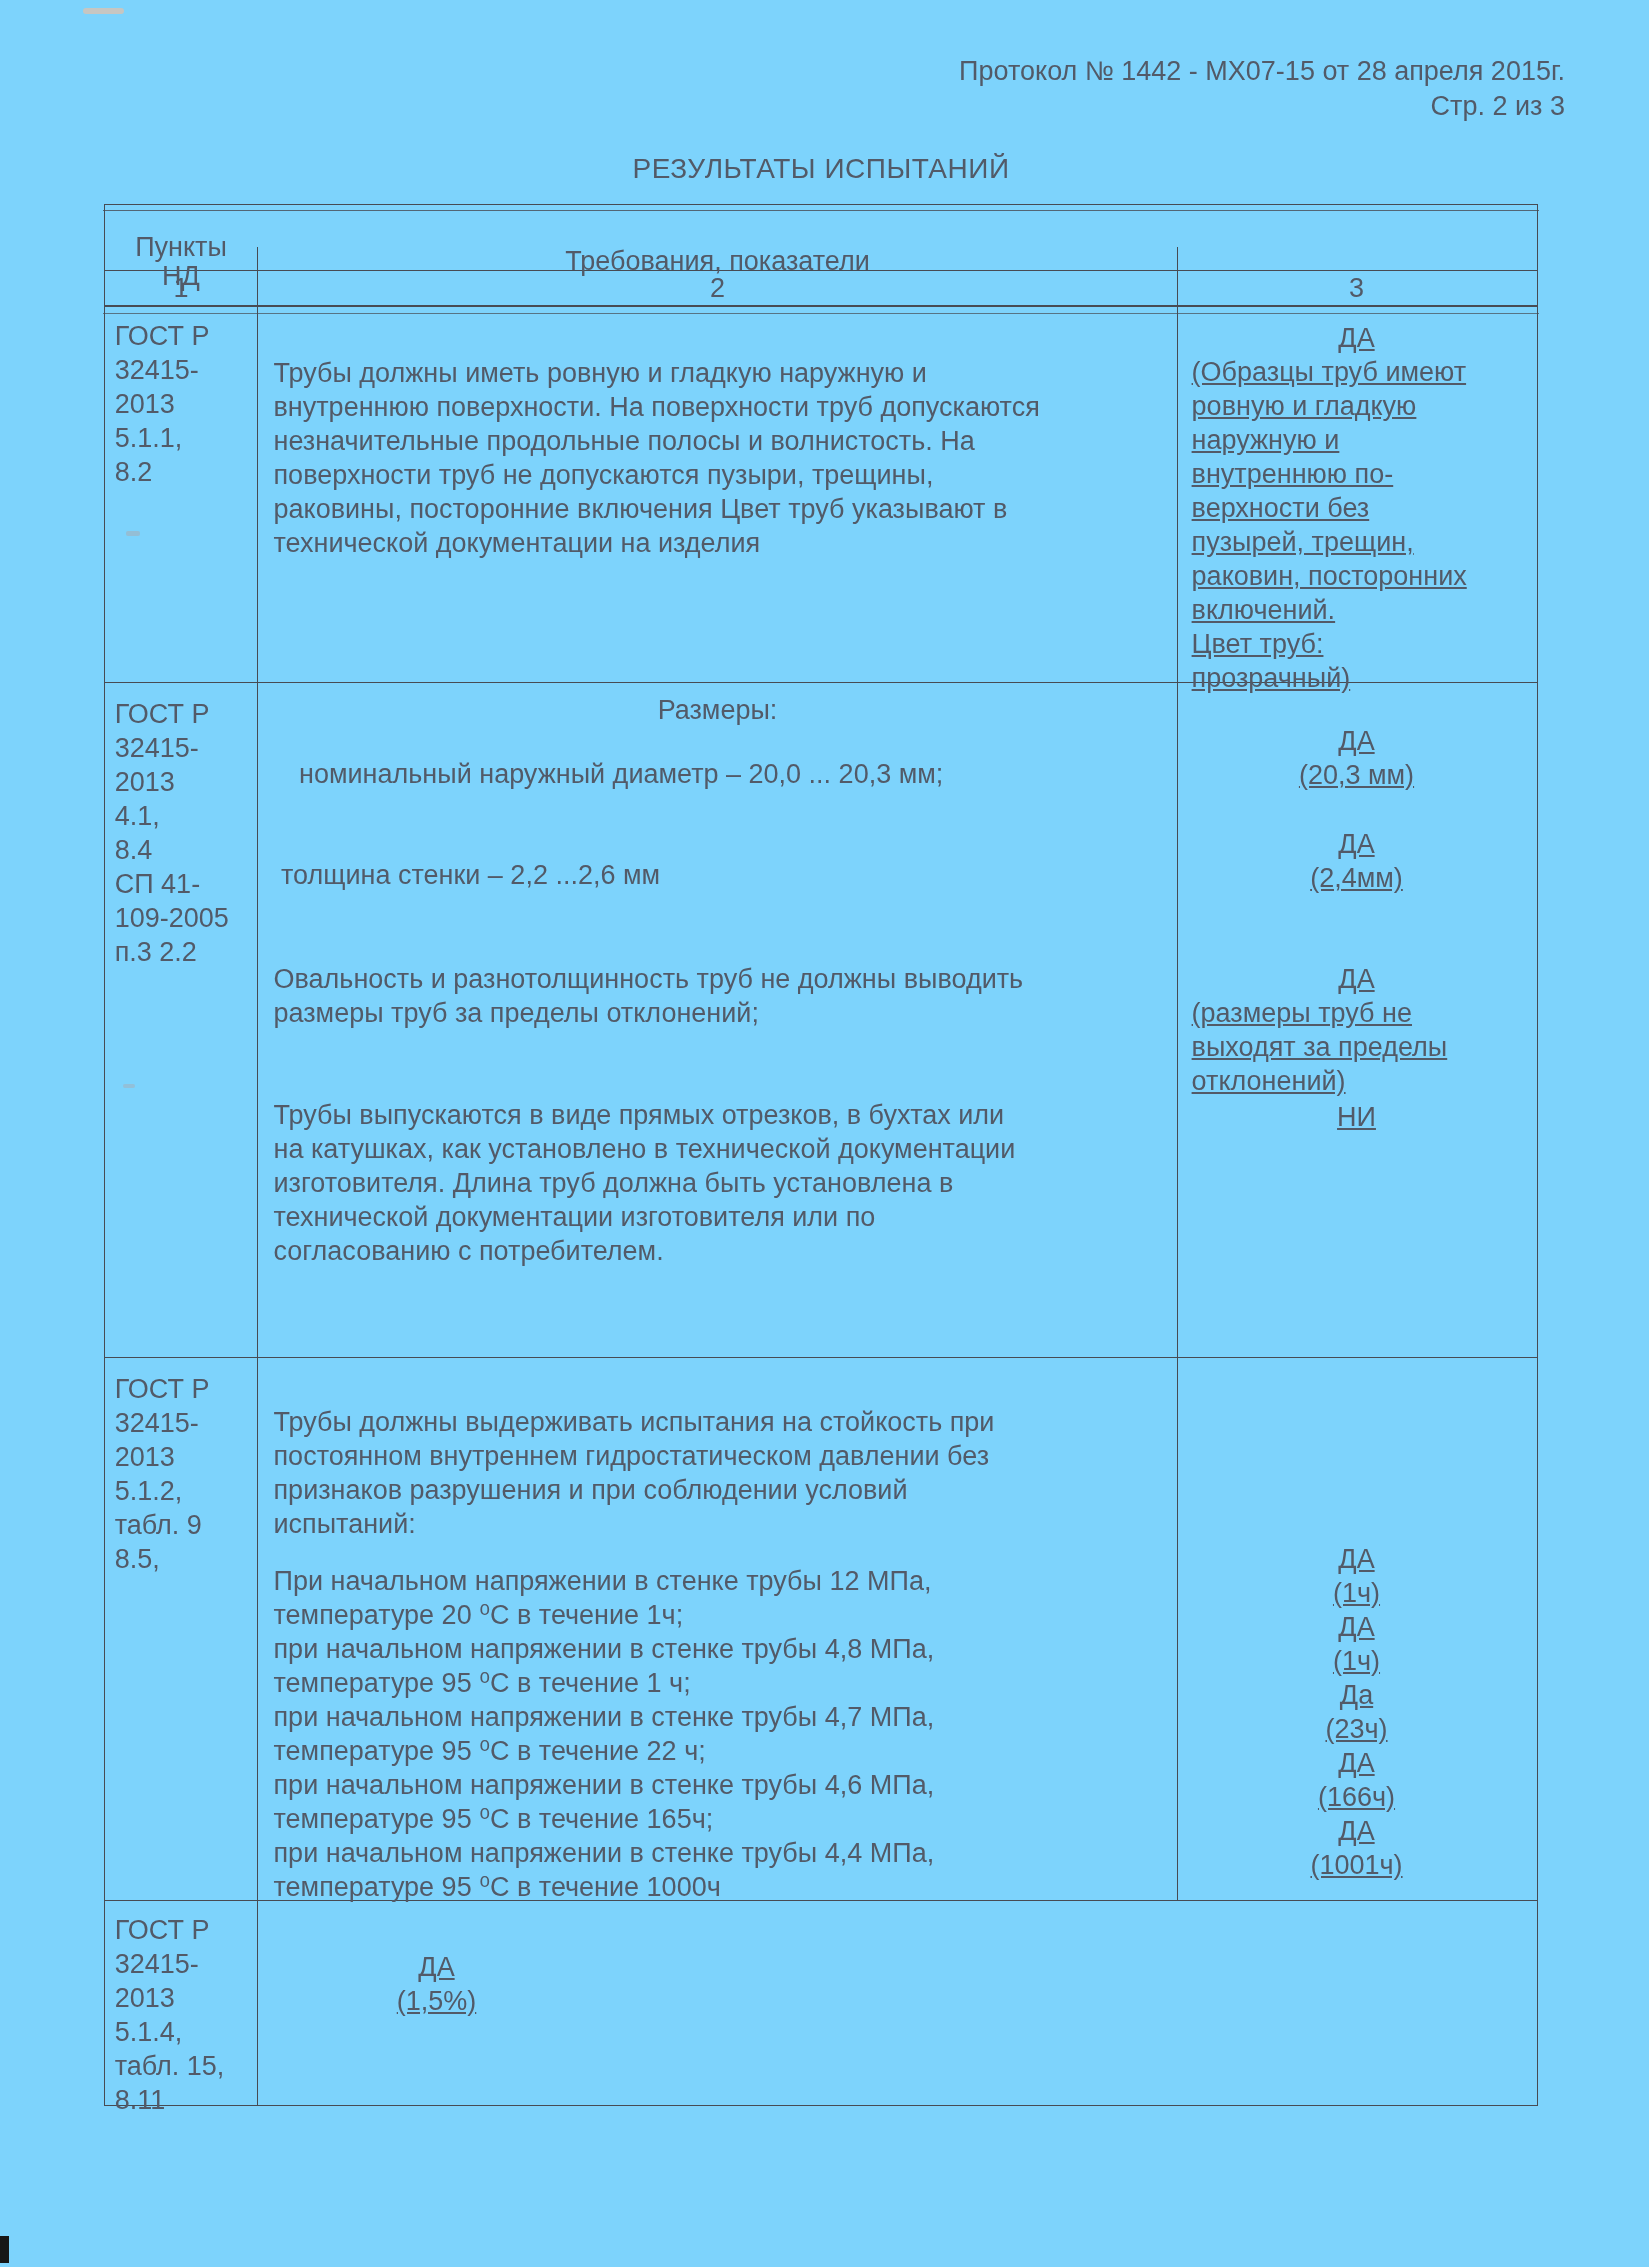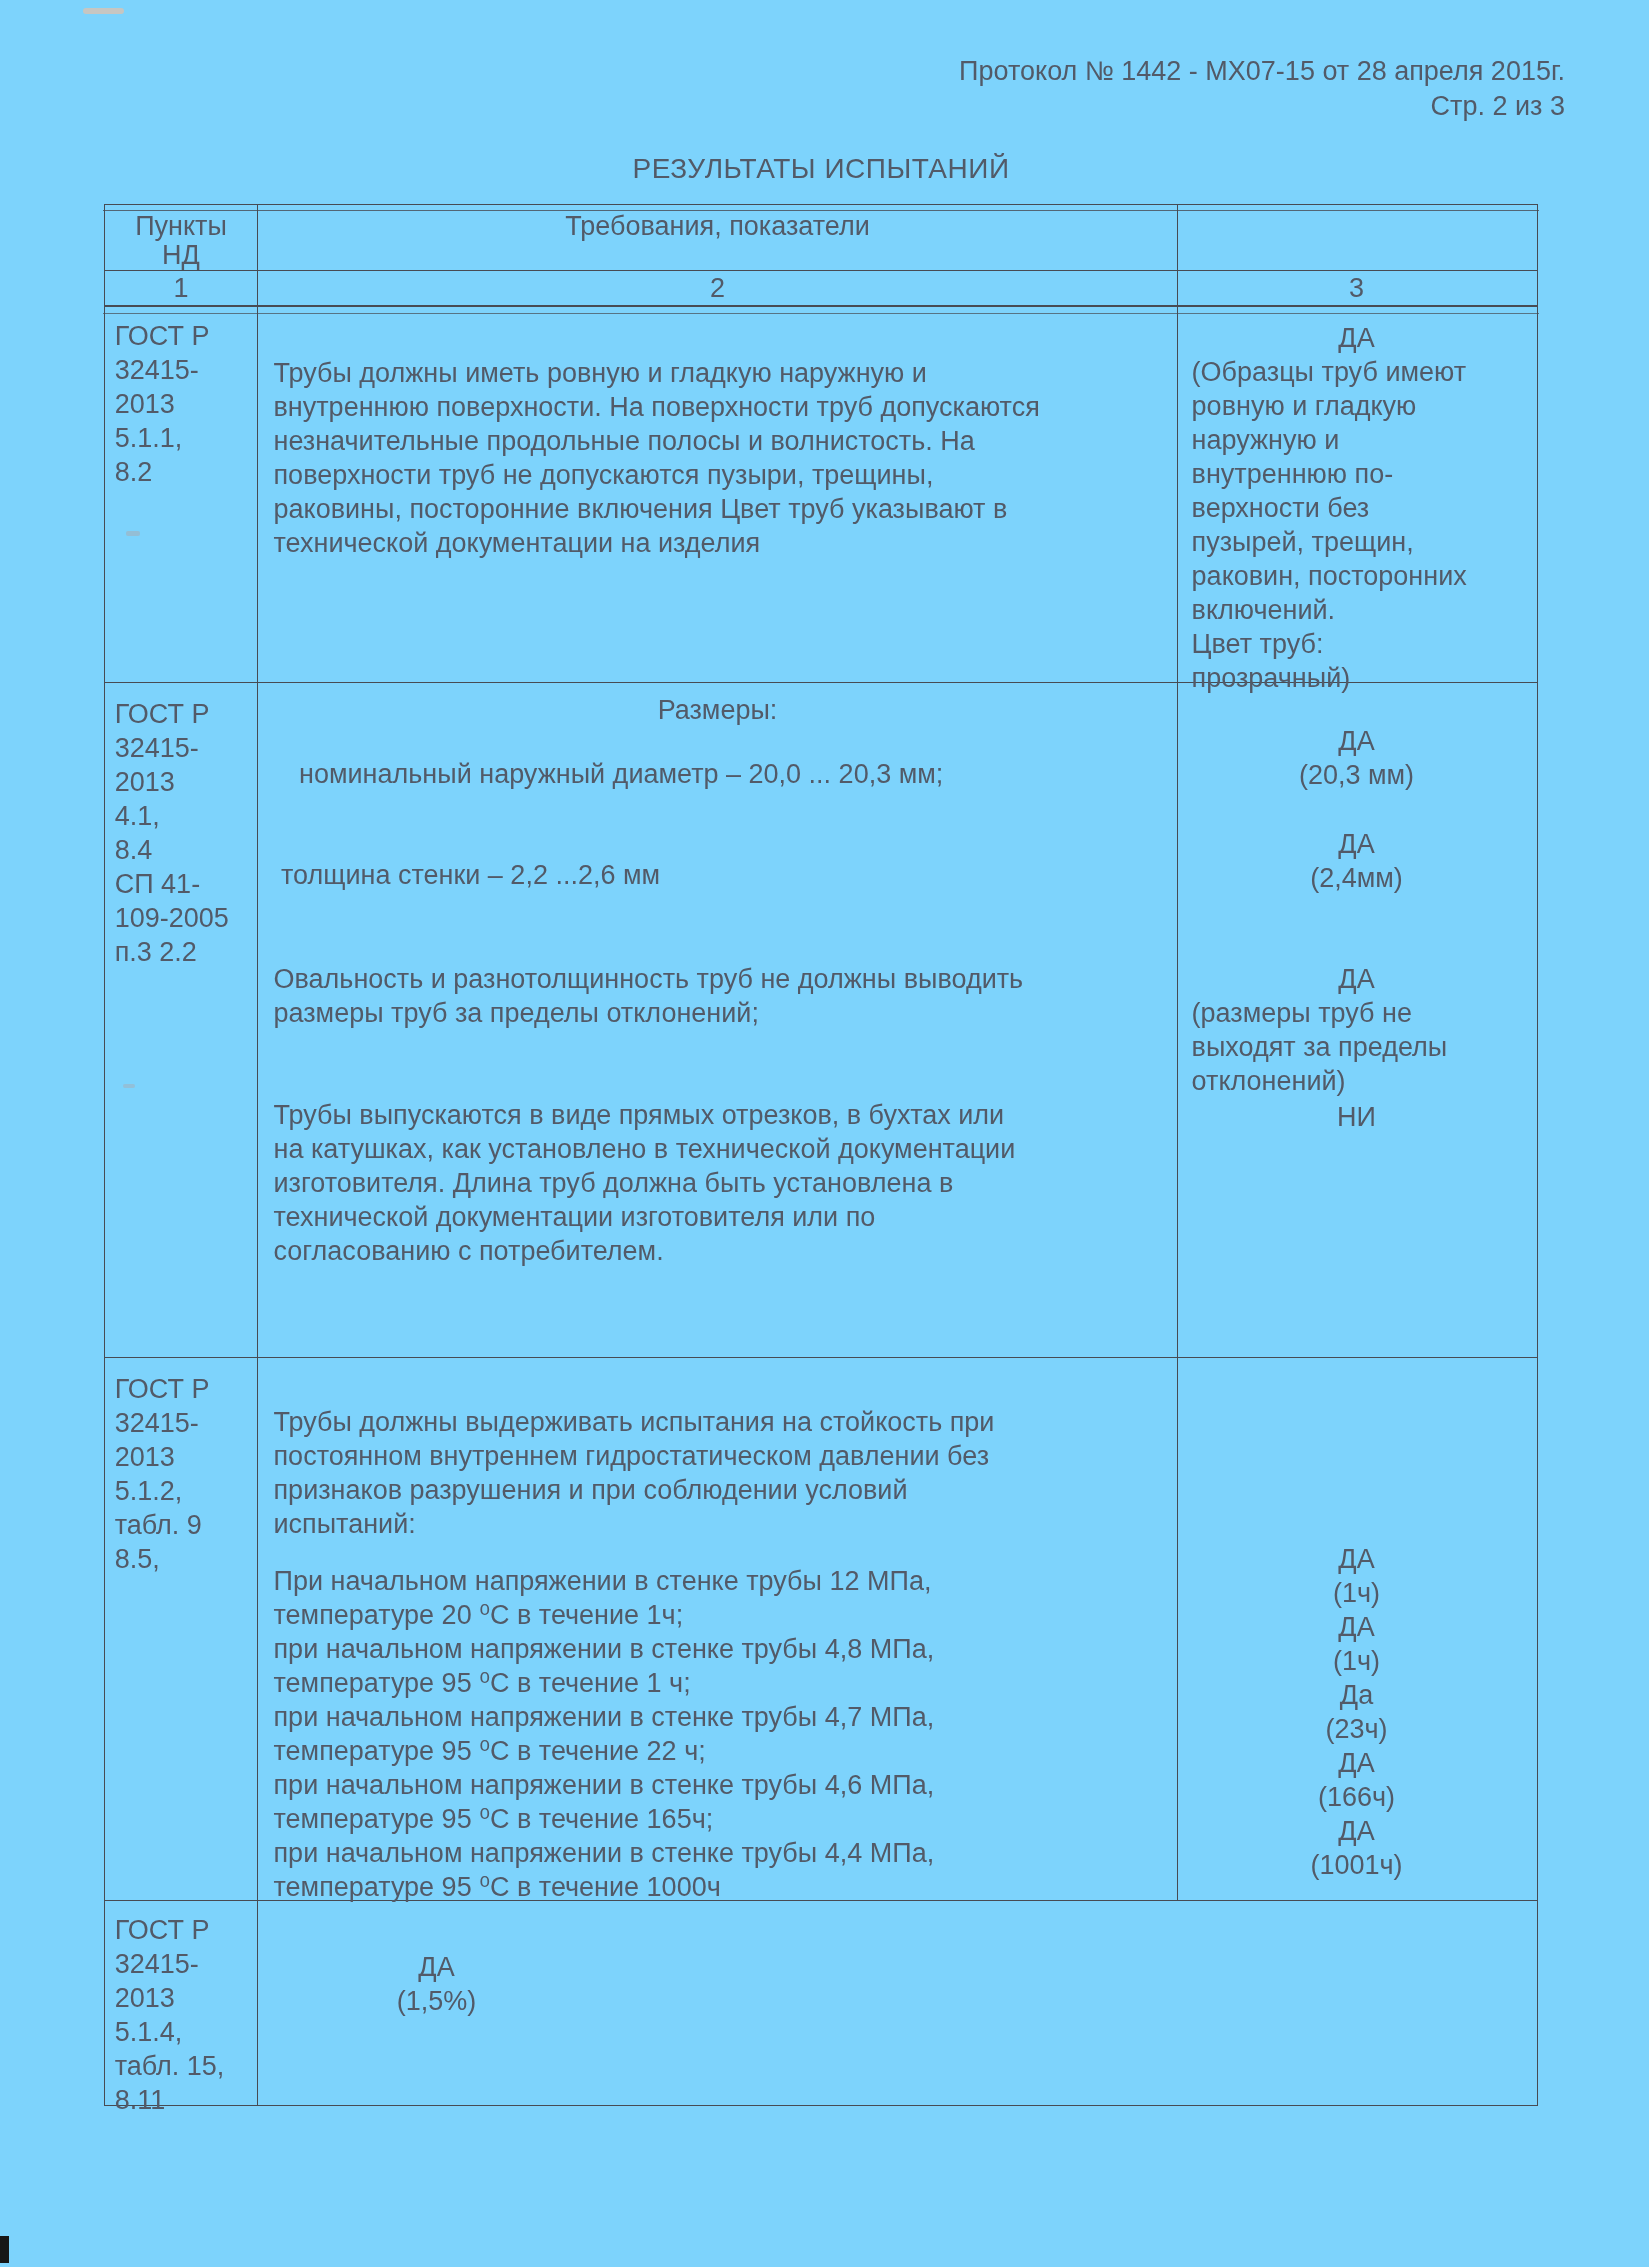--- a/index.html
+++ b/index.html
@@ -25,36 +25,36 @@
     background:transparent;
   }
   .band{display:flex;border-bottom:1.9px solid var(--border,#474b53);box-sizing:border-box;position:relative;}
   .band:last-child{border-bottom:none;}
   .cell{position:relative;box-sizing:border-box;overflow:visible;}
   .cell.nd {width:153px;border-right:1.9px solid var(--border,#474b53);}
   .cell.req{width:920px;border-right:1.9px solid var(--border,#474b53);}
   .cell.res{width:357px;}
   
   .header-band{height:66px;}
-  .header-band .cell{display:flex;flex-direction:column;justify-content:space-between;align-items:center;padding-top:6.8px;font-size:27px;line-height:29px;}
+  .header-band .cell{display:flex;flex-direction:column;justify-content:center;align-items:center;padding-top:6.8px;font-size:27px;line-height:29px;margin-top:42px;}
   .header-band sup{font-size:17.5px;margin-left:6.8px;line-height:0;}
   
   .numbers-band{height:36px;border-bottom:2.9px solid var(--border,#474b53);}
   .numbers-band .cell{display:flex;justify-content:center;align-items:center;font-size:27px;}
   
   .dbl-top{position:absolute;left:-1.9px;right:-1.9px;top:4.9px;height:1px;background:var(--border,#474b53);opacity:.8;}
   .dbl-num{position:absolute;left:-1.9px;right:-1.9px;top:108px;height:1px;background:var(--border,#474b53);opacity:.7;}
   
   .block{
     position:absolute;left:0;right:0;
     font-size:27px;line-height:34px;white-space:pre-line;
   }
   .nd  .block{padding-left:9.7px;padding-right:3.9px;}
   .req .block{padding-left:15.5px;padding-right:11.6px;}
-  .res .block{padding-left:13.6px;padding-right:9.7px;}
+  .res .block{padding-left:13.6px;padding-right:9.7px;text-decoration:underline;}
   .block.center{text-align:center;padding-left:3.9px;padding-right:3.9px;}
   
   .edge-mark{position:absolute;left:0;top:2236px;width:8.7px;height:27px;background:#161616;}
   .top-dash{position:absolute;left:83px;top:7.8px;width:41px;height:5.8px;background:#c6c6c2;border-radius:2.9px;}
   .speck-1{position:absolute;left:126px;top:531px;width:13.6px;height:4.9px;background:#a7adb5;opacity:.55;border-radius:1.9px;}
   .speck-2{position:absolute;left:123px;top:1084px;width:11.6px;height:3.9px;background:#a7adb5;opacity:.5;border-radius:1.9px;}
 </style>
 </head>
 <body>
 

